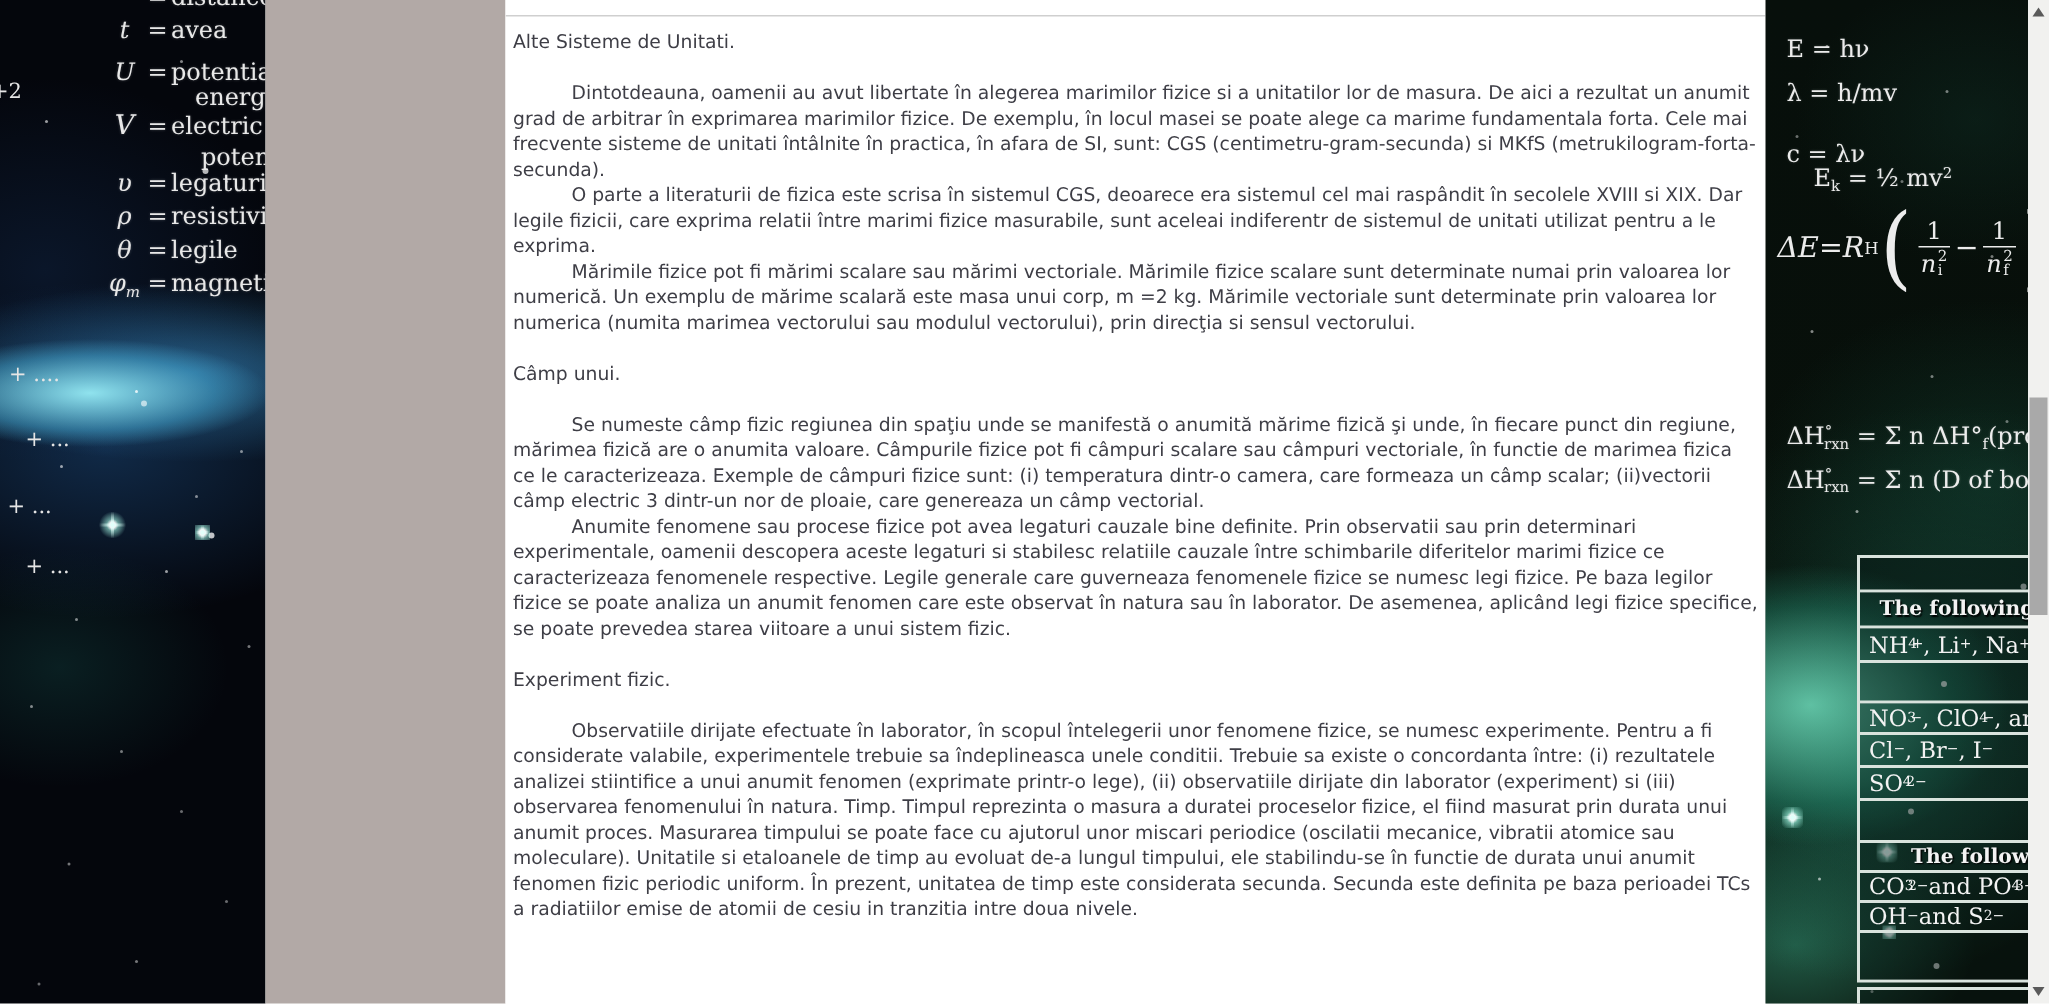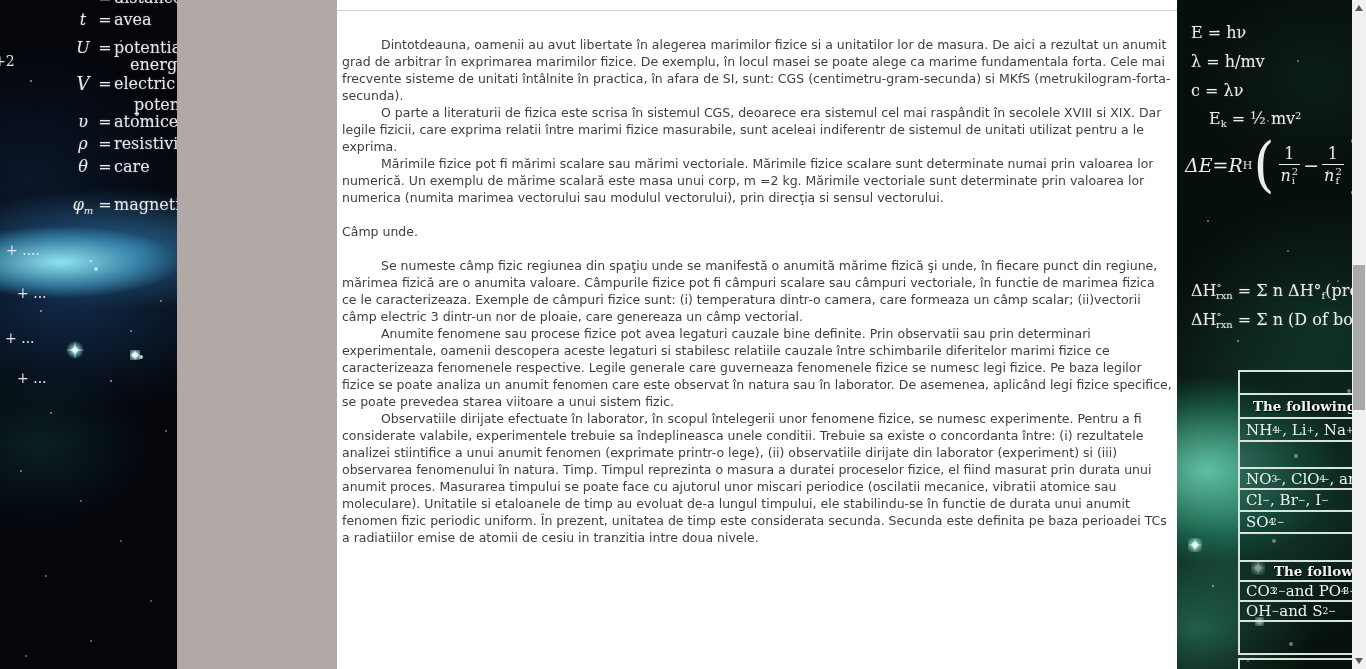--- a/index.html
+++ b/index.html
@@ -136,78 +136,80 @@
   <div class="var-cont" style="top:55px">energy</div>
   <div class="var-row" style="top:75px">
     <span class="vsym" style="font-size:18px">V</span>
     <span class="veq">=</span>
     <span class="vword">electric p</span>
   </div>
   <div class="var-cont" style="top:95px;left:134px">potent</div>
   <div class="var-row" style="top:113px">
     <span class="vsym">υ</span>
     <span class="veq">=</span>
-    <span class="vword">atomice</span>
+    <span class="vword">legaturi</span>
   </div>
   <div class="var-row" style="top:135px">
     <span class="vsym">ρ</span>
     <span class="veq">=</span>
     <span class="vword">resistivit</span>
   </div>
   <div class="var-row" style="top:158px">
     <span class="vsym">θ</span>
     <span class="veq">=</span>
-    <span class="vword">care</span>
-  </div>
-  <div class="var-row" style="top:196px">
+    <span class="vword">legile</span>
+  </div>
+  <div class="var-row" style="top:180px">
     <span class="vsym"><i>φ</i><sub style="font-size:10px">m</sub></span>
     <span class="veq">=</span>
     <span class="vword">magnetic</span>
   </div>
 
   <div class="frag" style="left:-6px;top:53px">+2</div>
   <div class="frag" style="left:6px;top:242px">+ ....</div>
 
   <div class="frag" style="left:17px;top:285px">+ ...</div>
   <div class="frag" style="left:5px;top:330px">+ ...</div>
 
   <div class="frag" style="left:17px;top:370px">+ ...</div>
 </div>
 
 <div id="mid-column" class="abs"></div>
 
 <div id="content" class="abs">
   <div class="top-rule"></div>
   <div class="inner">
+    <div class="headline">Alte Sisteme de Unitati.</div>
     <p class="gap-top">Dintotdeauna, oamenii au avut libertate în alegerea marimilor fizice si a unitatilor lor de masura. De aici a rezultat un anumit grad de arbitrar în exprimarea marimilor fizice. De exemplu, în locul masei se poate alege ca marime fundamentala forta. Cele mai frecvente sisteme de unitati întâlnite în practica, în afara de SI, sunt: CGS (centimetru-gram-secunda) si MKfS (metrukilogram-forta-secunda).</p>
     <p>O parte a literaturii de fizica este scrisa în sistemul CGS, deoarece era sistemul cel mai raspândit în secolele XVIII si XIX. Dar legile fizicii, care exprima relatii între marimi fizice masurabile, sunt aceleai indiferentr de sistemul de unitati utilizat pentru a le exprima.</p>
     <p>Mărimile fizice pot fi mărimi scalare sau mărimi vectoriale. Mărimile fizice scalare sunt determinate numai prin valoarea lor numerică. Un exemplu de mărime scalară este masa unui corp, m =2 kg. Mărimile vectoriale sunt determinate prin valoarea lor numerica (numita marimea vectorului sau modulul vectorului), prin direcţia si sensul vectorului.</p>
-    <div class="subhead">Câmp unde.</div>
+    <div class="subhead">Câmp unui.</div>
     <p>Se numeste câmp fizic regiunea din spaţiu unde se manifestă o anumită mărime fizică şi unde, în fiecare punct din regiune, mărimea fizică are o anumita valoare. Câmpurile fizice pot fi câmpuri scalare sau câmpuri vectoriale, în functie de marimea fizica ce le caracterizeaza. Exemple de câmpuri fizice sunt: (i) temperatura dintr-o camera, care formeaza un câmp scalar; (ii)vectorii câmp electric 3 dintr-un nor de ploaie, care genereaza un câmp vectorial.</p>
     <p>Anumite fenomene sau procese fizice pot avea legaturi cauzale bine definite. Prin observatii sau prin determinari experimentale, oamenii descopera aceste legaturi si stabilesc relatiile cauzale între schimbarile diferitelor marimi fizice ce caracterizeaza fenomenele respective. Legile generale care guverneaza fenomenele fizice se numesc legi fizice. Pe baza legilor fizice se poate analiza un anumit fenomen care este observat în natura sau în laborator. De asemenea, aplicând legi fizice specifice, se poate prevedea starea viitoare a unui sistem fizic.</p>
+    <div class="subhead">Experiment fizic.</div>
     <p>Observatiile dirijate efectuate în laborator, în scopul întelegerii unor fenomene fizice, se numesc experimente. Pentru a fi considerate valabile, experimentele trebuie sa îndeplineasca unele conditii. Trebuie sa existe o concordanta între: (i) rezultatele analizei stiintifice a unui anumit fenomen (exprimate printr-o lege), (ii) observatiile dirijate din laborator (experiment) si (iii) observarea fenomenului în natura. Timp. Timpul reprezinta o masura a duratei proceselor fizice, el fiind masurat prin durata unui anumit proces. Masurarea timpului se poate face cu ajutorul unor miscari periodice (oscilatii mecanice, vibratii atomice sau moleculare). Unitatile si etaloanele de timp au evoluat de-a lungul timpului, ele stabilindu-se în functie de durata unui anumit fenomen fizic periodic uniform. În prezent, unitatea de timp este considerata secunda. Secunda este definita pe baza perioadei TCs a radiatiilor emise de atomii de cesiu in tranzitia intre doua nivele.</p>
   </div>
 </div>
 
 <div id="right-sidebar" class="abs">
   <div class="stars" style="box-shadow:40px 30px 0 0 rgba(255,255,255,.5),120px 60px 0 0 rgba(255,255,255,.45),
        90px 120px 0 0 rgba(255,255,255,.4),150px 170px 0 0 rgba(255,255,255,.45),
        30px 220px 0 0 rgba(255,255,255,.5),110px 250px 0 0 rgba(255,255,255,.45),
        60px 340px 0 0 rgba(255,255,255,.55),140px 370px 0 0 rgba(255,255,255,.5),
        171px 390px 0 1px rgba(255,255,255,.7),118px 455px 0 1px rgba(255,255,255,.75),
        96px 540px 0 1px rgba(255,255,255,.7),35px 585px 0 0 rgba(255,255,255,.6),
        113px 643px 0 1px rgba(255,255,255,.7),70px 660px 0 0 rgba(255,255,255,.5),
        20px 90px 0 0 rgba(255,255,255,.4),160px 280px 0 0 rgba(255,255,255,.4)"></div>
   <span class="star4" style="left:11px;top:538px;width:14px;height:14px;"></span>
   <span class="star4" style="left:74px;top:561px;width:14px;height:14px;"></span>
   <span class="star4" style="left:78px;top:617px;width:9px;height:9px;"></span>
 
   <div class="formula" style="left:14px;top:23px">E = hν</div>
   <div class="formula" style="left:14px;top:52px">λ = h/mv</div>
-  <div class="formula" style="left:14px;top:81px">c = λν</div>
+  <div class="formula" style="left:14px;top:93px">c = λν</div>
   <div class="formula" style="left:32px;top:109px"><span>E</span><sub>k</sub><span> = ½ mv</span><sup>2</sup></div>
 
   <div class="rydberg">
     <i>ΔE</i>
       <span>=</span>
       <i>R</i>
       <sub>H</sub>
     <span class="paren">(</span>
     <span class="frac">
       <span class="num">1</span>

